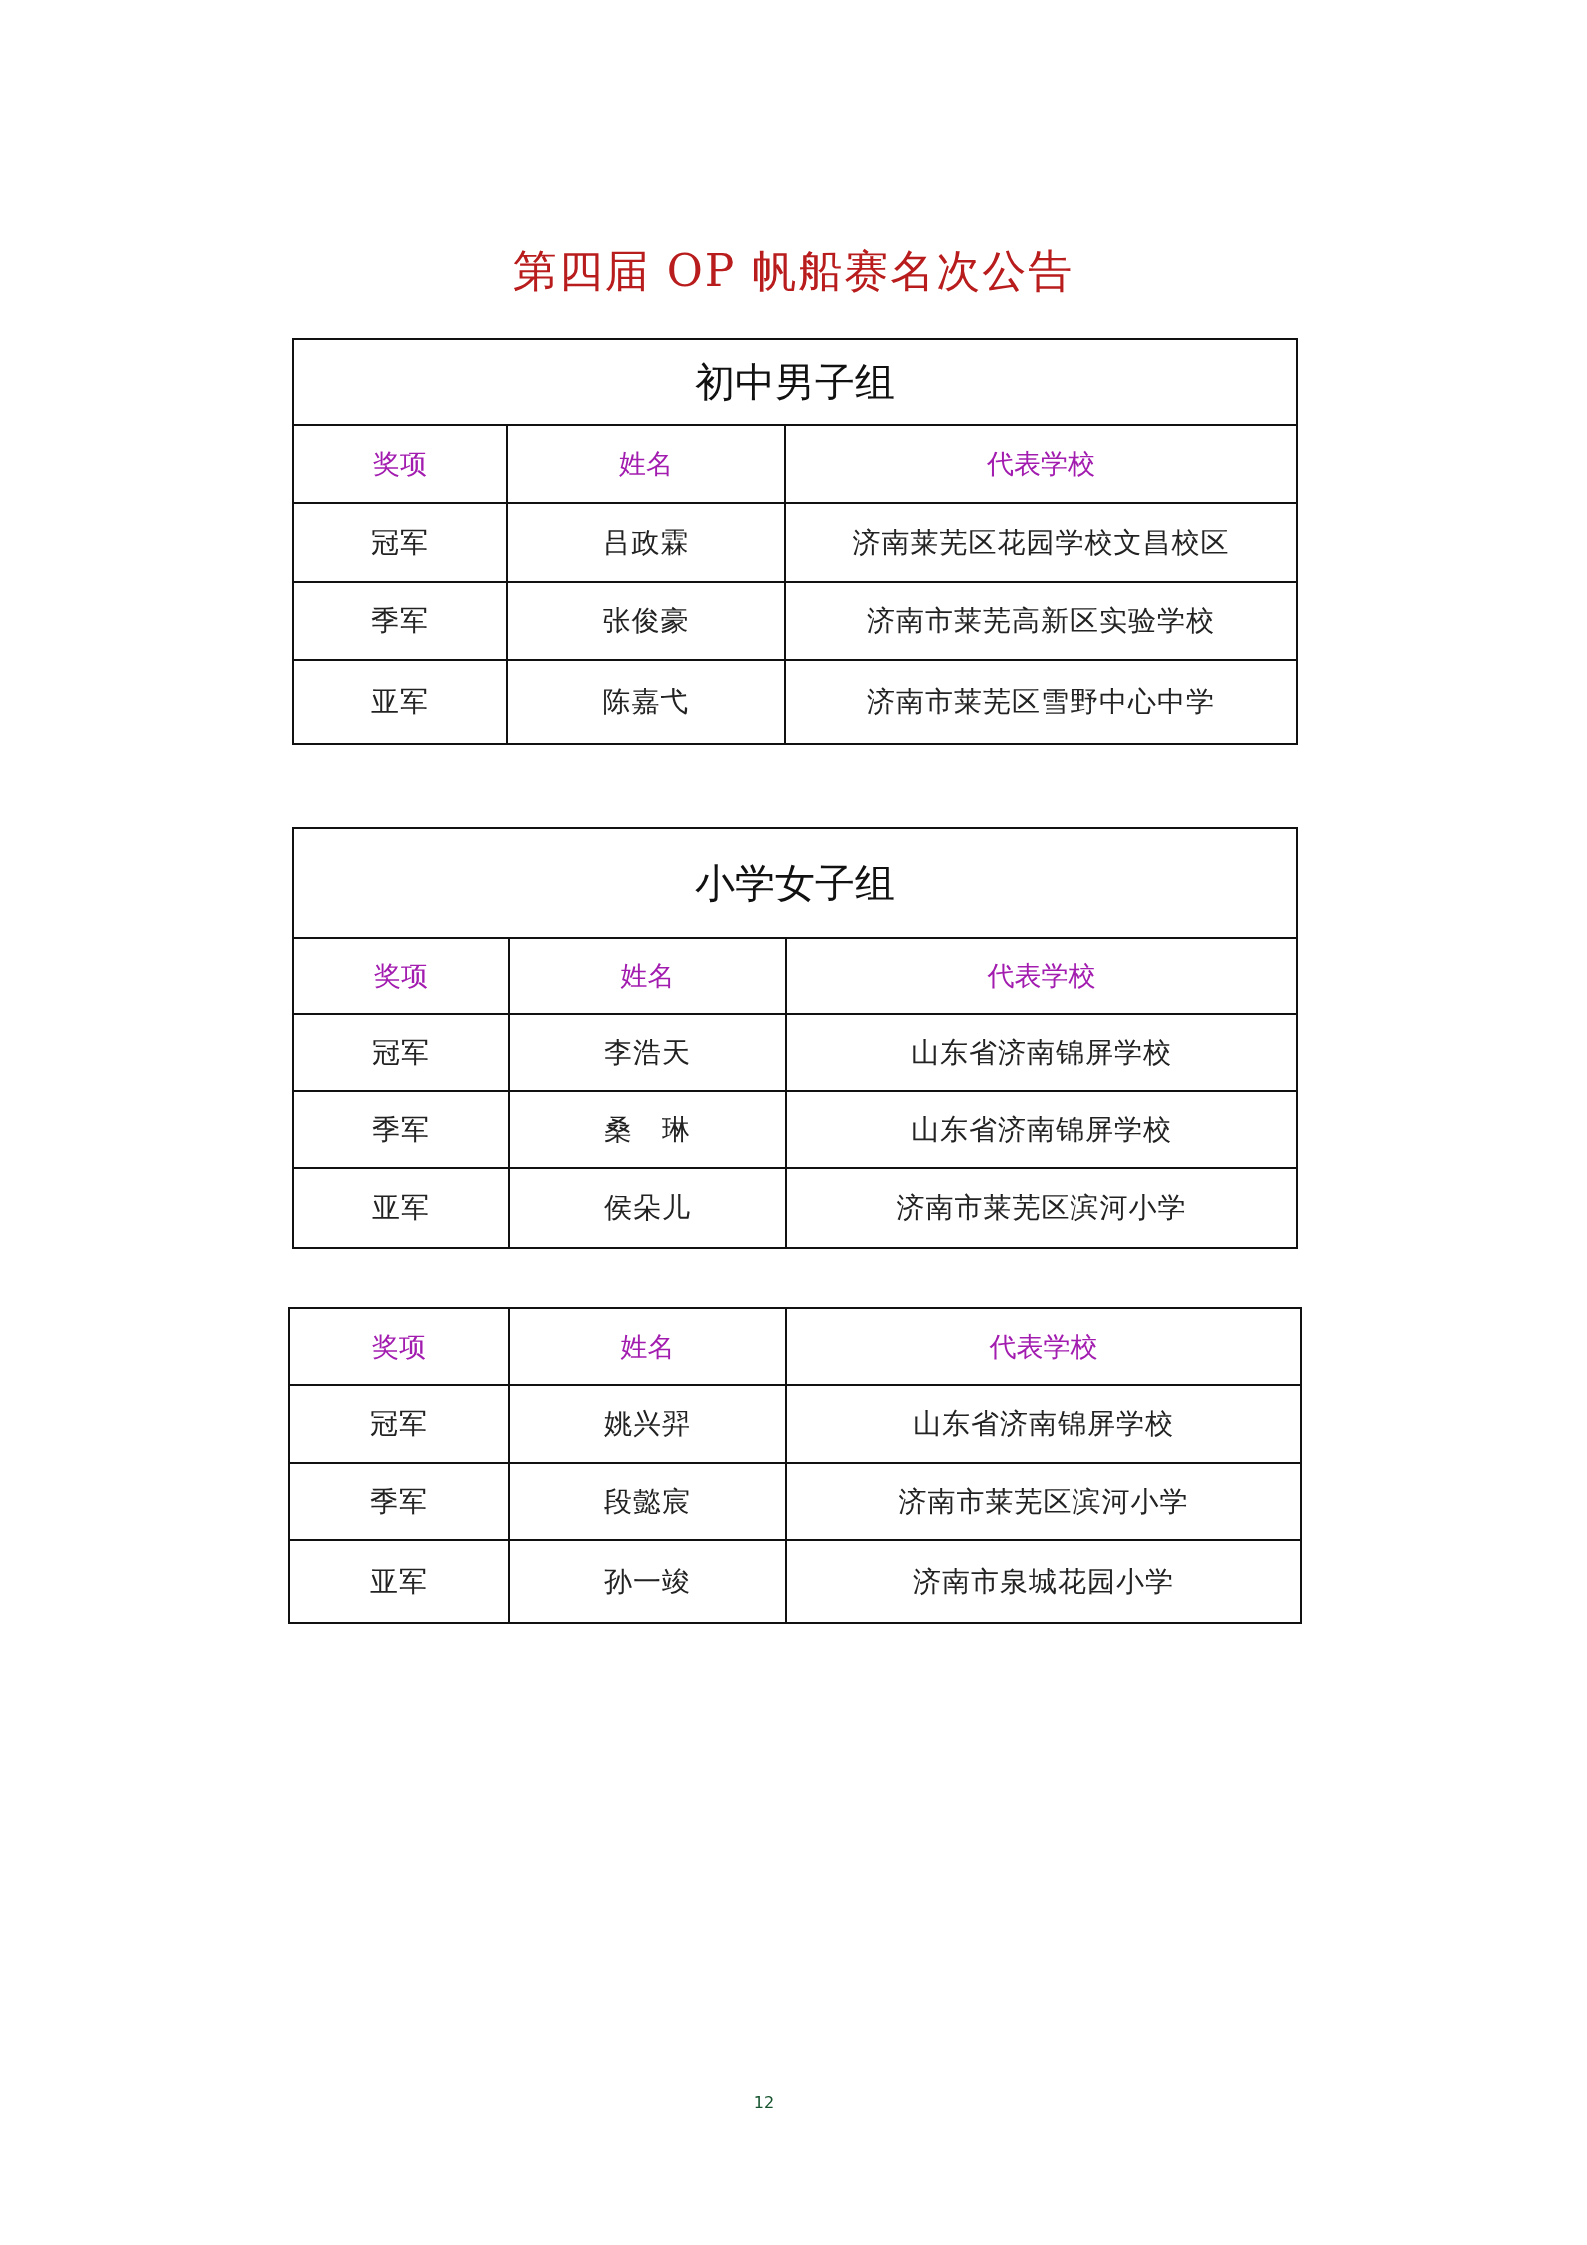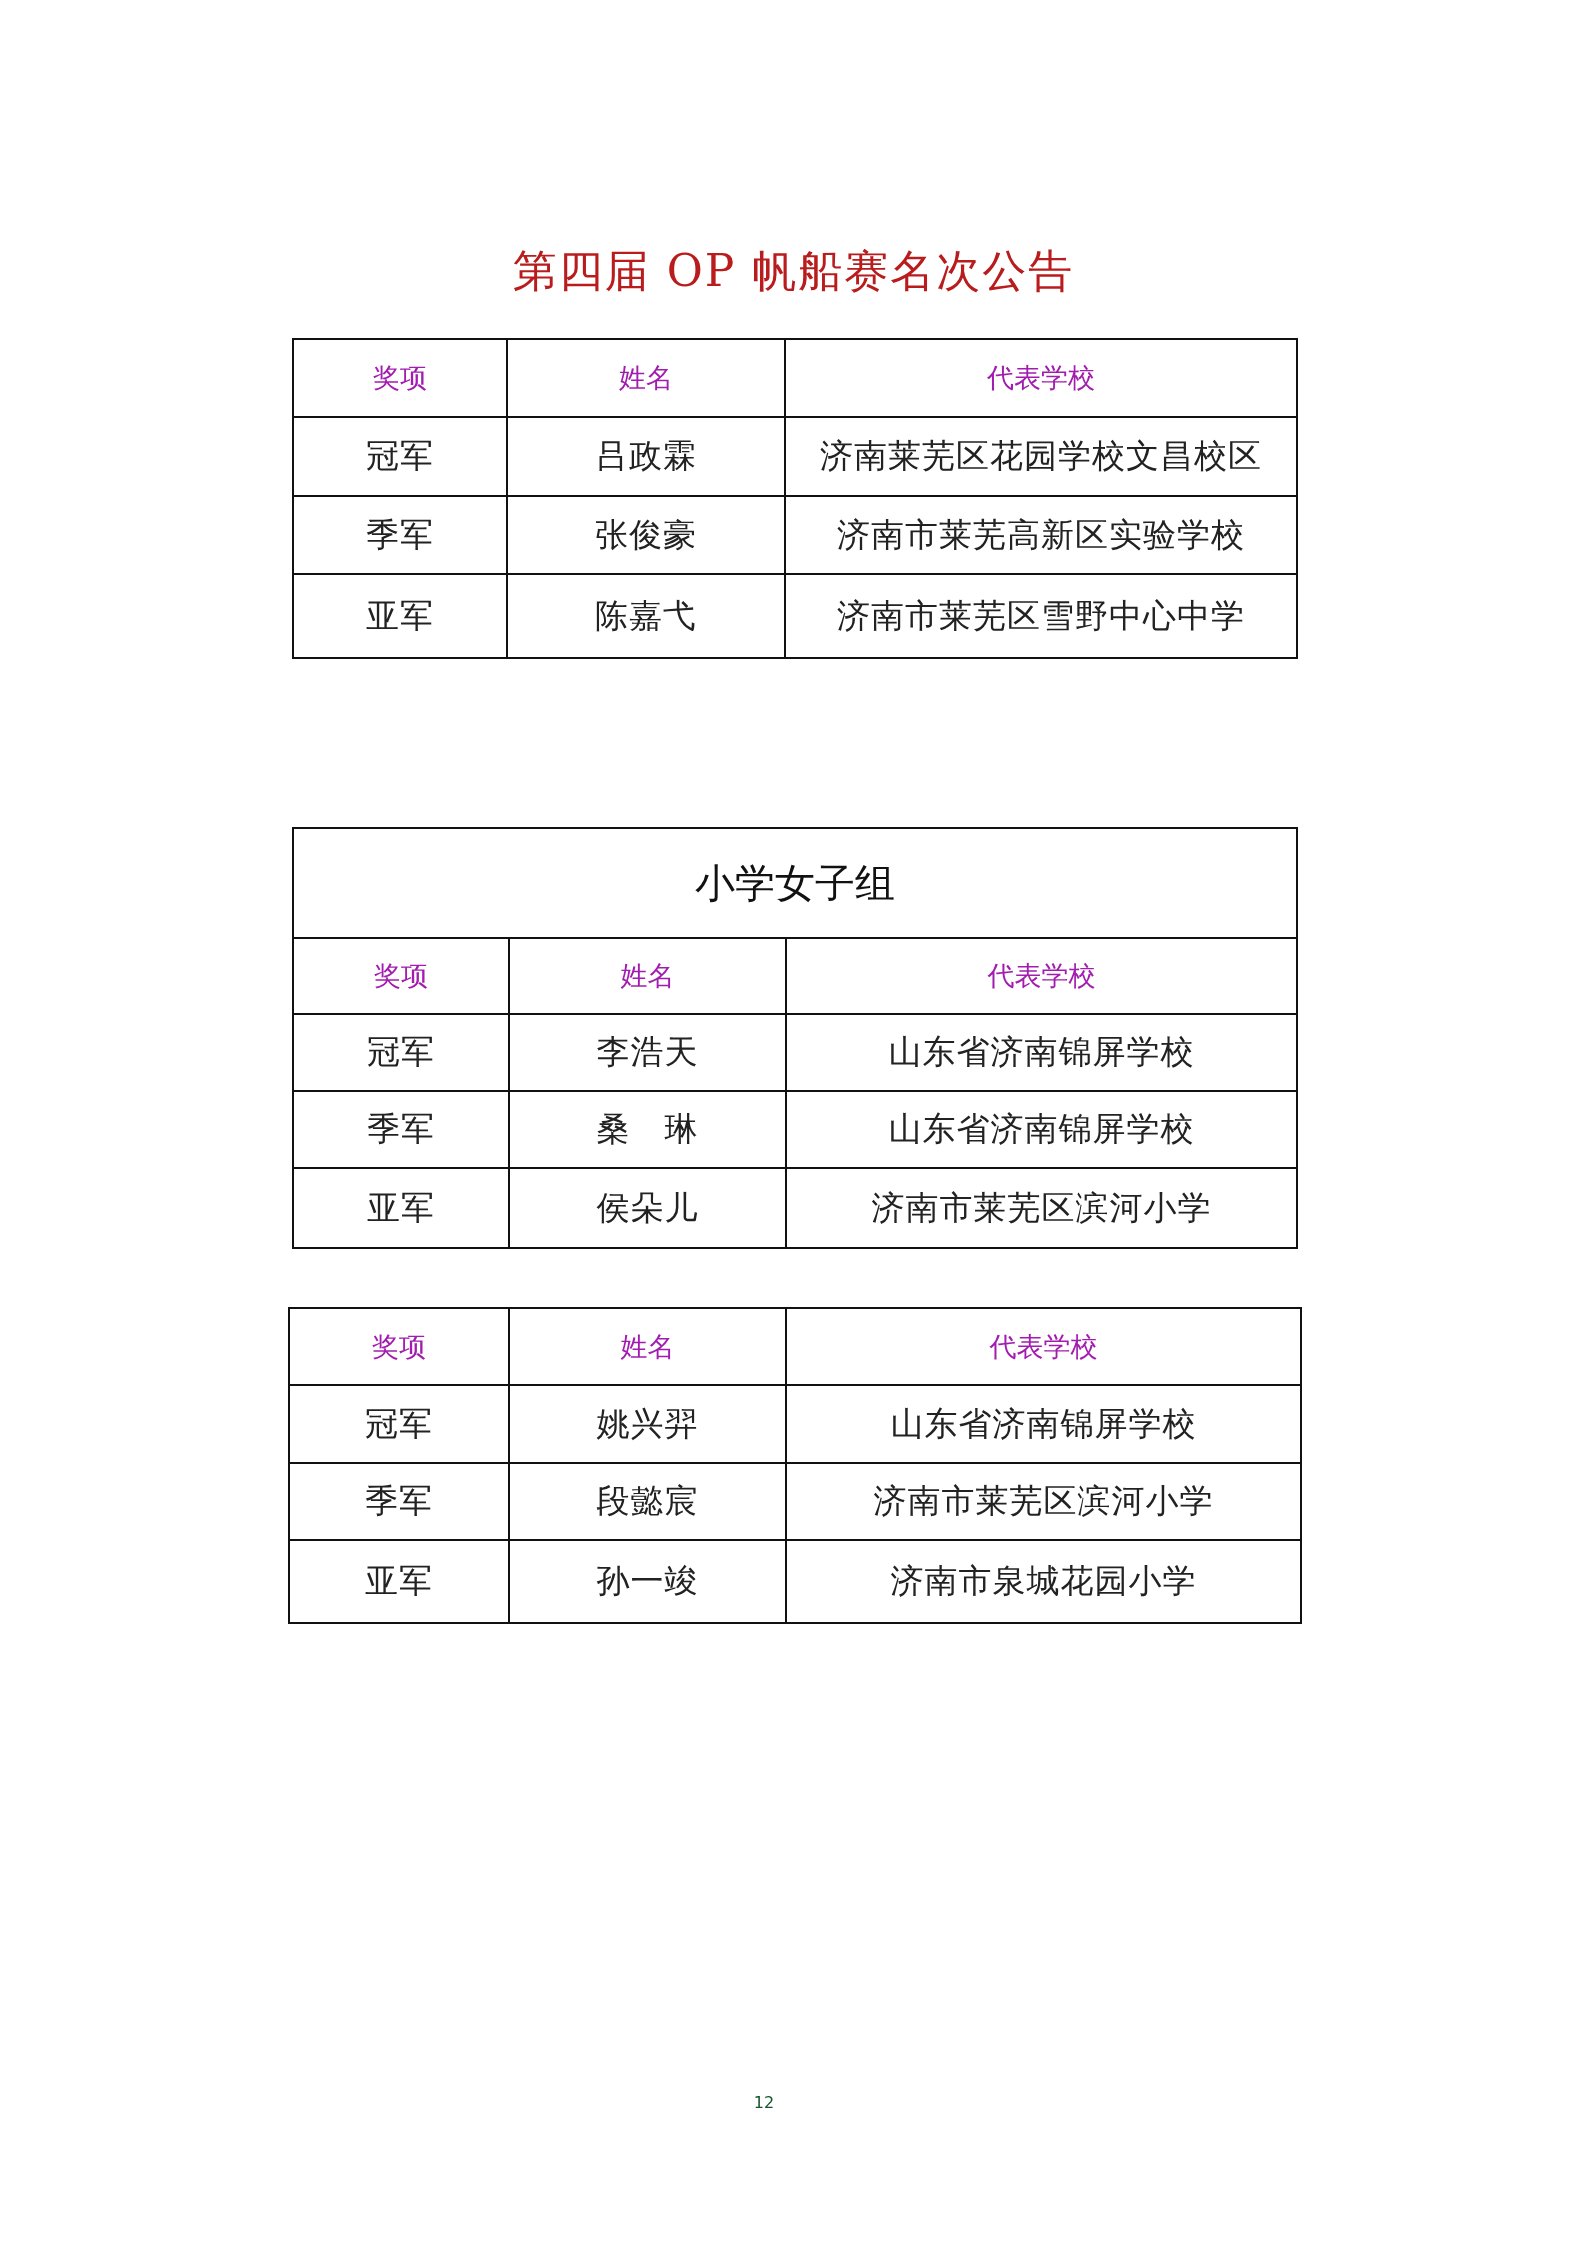--- a/index.html
+++ b/index.html
@@ -40,21 +40,21 @@
     .result-table .group-title {
       font-size: 40px;
       color: #111;
     }
     .result-table .col-head {
       font-size: 27px;
       color: #a21caf;
       font-family: Liberation Mono, monospace;
     }
     .result-table .cell {
-      font-size: 33px;
+      font-size: 28px;
       letter-spacing: 1px;
     }
     #table-0 { left: 292px; top: 338px; width: 1004px; }
     #table-1 { left: 292px; top: 827px; width: 1004px; }
     #table-2 { left: 288px; top: 1307px; width: 1012px; }
     .page-number {
       position: absolute;
       left: 0;
       width: 1528px;
       top: 2093px;
@@ -69,20 +69,23 @@
 
 <div class="doc-title">第四届 OP 帆船赛名次公告</div>
 
 <table class="result-table" id="table-0">
   <colgroup>
     <col style="width:214px">
     <col style="width:278px">
     <col style="width:512px">
   </colgroup>
   <tbody>
+      <tr style="height:86px">
+    <td colspan="3" class="group-title">初中男子组</td>
+  </tr>
   <tr style="height:78px">
     <td class="col-head">奖项</td>
     <td class="col-head">姓名</td>
     <td class="col-head">代表学校</td>
   </tr>
   <tr style="height:79px">
     <td class="cell">冠军</td>
     <td class="cell">吕政霖</td>
     <td class="cell">济南莱芜区花园学校文昌校区</td>
   </tr>

